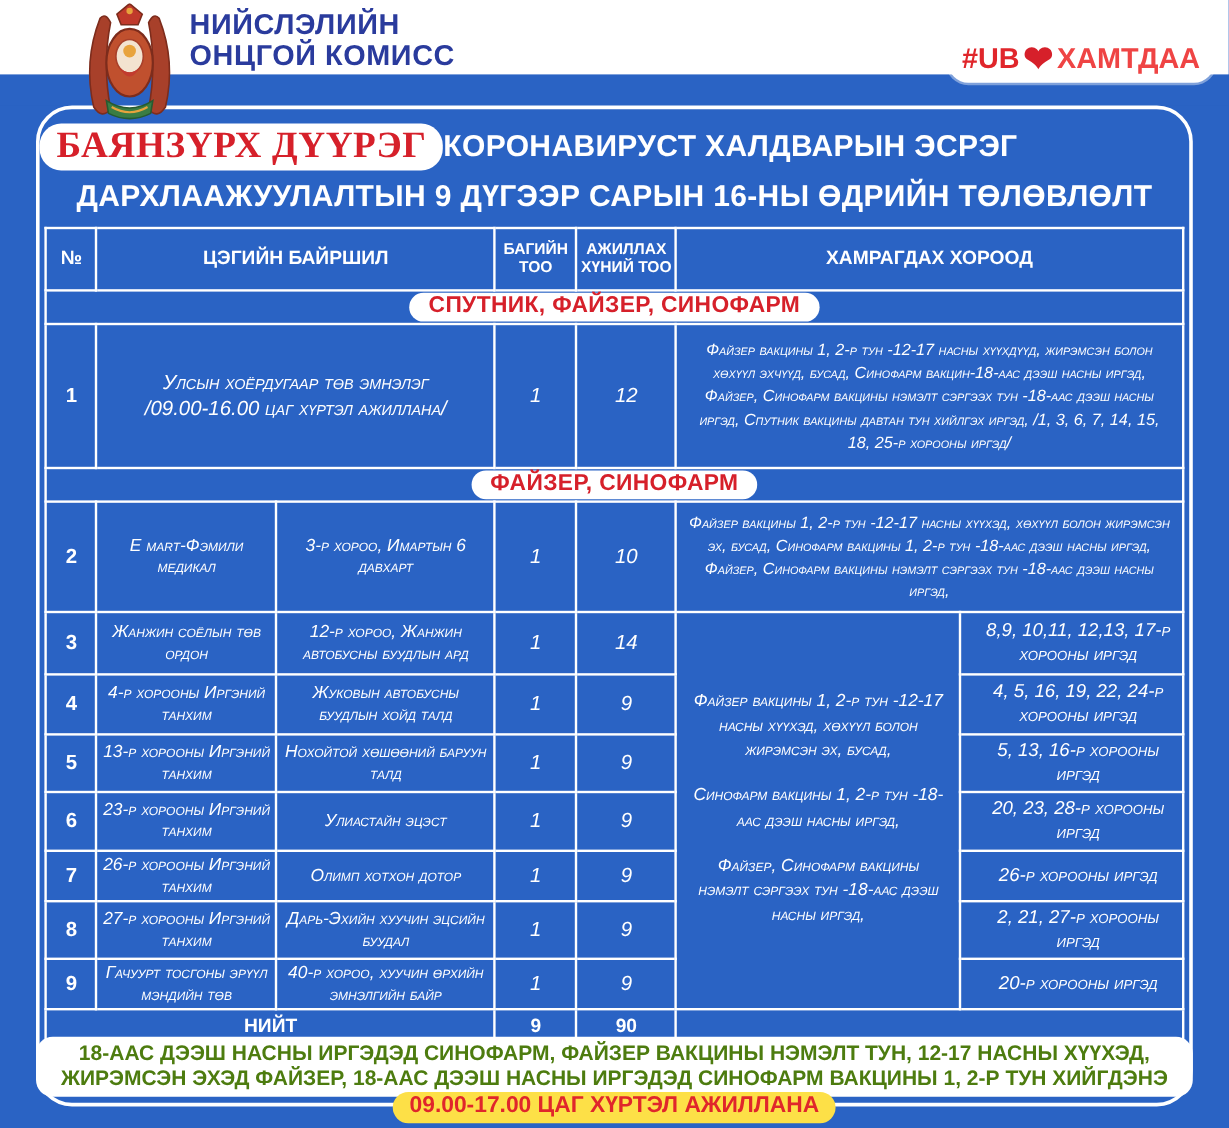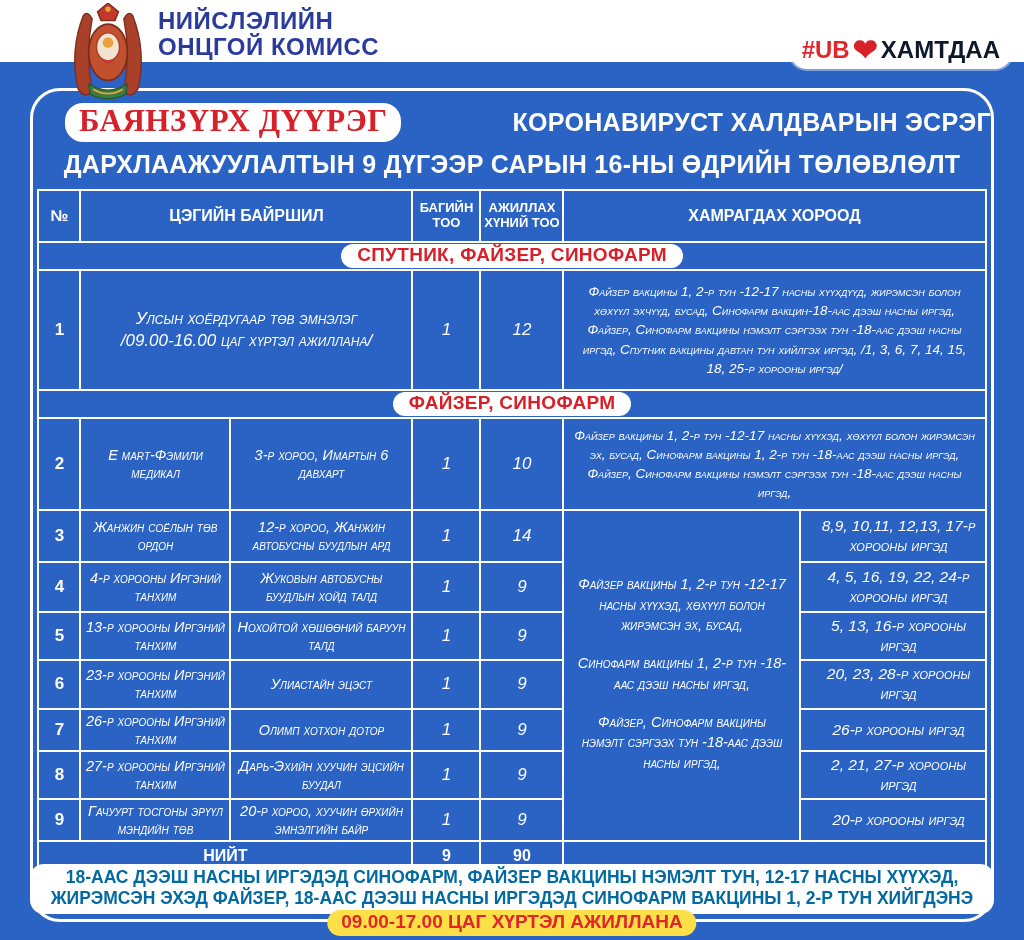--- a/index.html
+++ b/index.html
@@ -23,31 +23,31 @@
   }
   .hashtag-pill{
     position:absolute;right:12px;top:33px;z-index:6;
     background:#ffffff;border-radius:17px;padding:2px 12px 4px 12px;
     box-shadow:0 0 0 2px rgba(255,255,255,.4);
     font-weight:bold;font-size:24px;white-space:nowrap;
     display:flex;align-items:center;gap:2px;justify-content:center;
   }
   .hashtag-pill .tag-red{color:#e0262b;}
   .hashtag-pill .heart{color:#d6202a;font-size:30px;line-height:1;margin:0 1px;}
-  .hashtag-pill .tag-blue{color:#0f172a;}
+  .hashtag-pill .tag-blue{color:#ef4444;}
   
   .blue-area{position:relative;height:878px;background:#2a63c4;z-index:1;}
   .panel{
     position:relative;box-sizing:border-box;
     margin:26px 30px 0 30px;height:834px;
     border:3px solid #ffffff;border-radius:30px;
   }
   
   .title-block{padding-top:12px;text-align:center;color:#ffffff;}
-  .title-line1{display:flex;justify-content:space-between;align-items:center;gap:0;margin-left:32px;}
+  .title-line1{display:flex;justify-content:flex-start;align-items:center;gap:0;}
   .district-badge{
     background:#ffffff;color:#d6202a;border-radius:18px;
     font-family:"Liberation Serif", serif;font-weight:bold;
     font-size:31px;padding:0 14px 3px 14px;letter-spacing:.5px;
   }
   .title-rest{font-weight:bold;font-size:25px;letter-spacing:.3px;}
   .title-line2{font-weight:bold;font-size:25px;margin-top:8px;letter-spacing:.3px;}
   
   table.sched{
     border-collapse:collapse;table-layout:fixed;
@@ -83,21 +83,21 @@
     display:inline-block;background:#ffffff;color:#d6202a;
     font-weight:bold;font-size:19px;border-radius:14px;
     padding:0 16px 2px 16px;letter-spacing:.3px;
   }
   td.total-label{font-weight:bold;font-size:16px;}
   td.total-num{font-weight:bold;font-size:16px;}
   
   .notice-bar{
     position:absolute;left:-3px;right:-3px;top:773px;
     background:#ffffff;border-radius:14px;
-    text-align:center;color:#0369a1;font-weight:bold;
+    text-align:center;color:#4d7c0f;font-weight:bold;
     font-size:17.5px;line-height:1.22;padding:3px 6px 4px 6px;
   }
   .hours-pill{
     position:absolute;left:50%;bottom:-17px;transform:translateX(-50%);
     background:#fde047;border-radius:15px;padding:1px 14px 3px 14px;
     color:#e0262b;font-weight:bold;font-size:19px;white-space:nowrap;z-index:4;
   }
 </style>
 </head>
 <body>
@@ -250,21 +250,21 @@
         <td class="loc sc">27-р хорооны Иргэний танхим</td>
         <td class="loc sc">Дарь-Эхийн хуучин эцсийн буудал</td>
         <td class="numcol sc">1</td>
         <td class="numcol sc">9</td>
         <td class="khoroos sc">2, 21, 27-р хорооны иргэд</td>
       </tr>
 
       <tr style="height:42px">
         <td class="no-cell">9</td>
         <td class="loc sc">Гачуурт тосгоны эрүүл мэндийн төв</td>
-        <td class="loc sc">20-р хороо, хуучин өрхийн эмнэлгийн байр</td>
+        <td class="loc sc">40-р хороо, хуучин өрхийн эмнэлгийн байр</td>
         <td class="numcol sc">1</td>
         <td class="numcol sc">9</td>
         <td class="khoroos sc">20-р хорооны иргэд</td>
       </tr>
 
       <tr style="height:29px">
         <td class="total-label" colspan="3">НИЙТ</td>
         <td class="total-num">9</td>
         <td class="total-num">90</td>
         <td colspan="2"></td>

